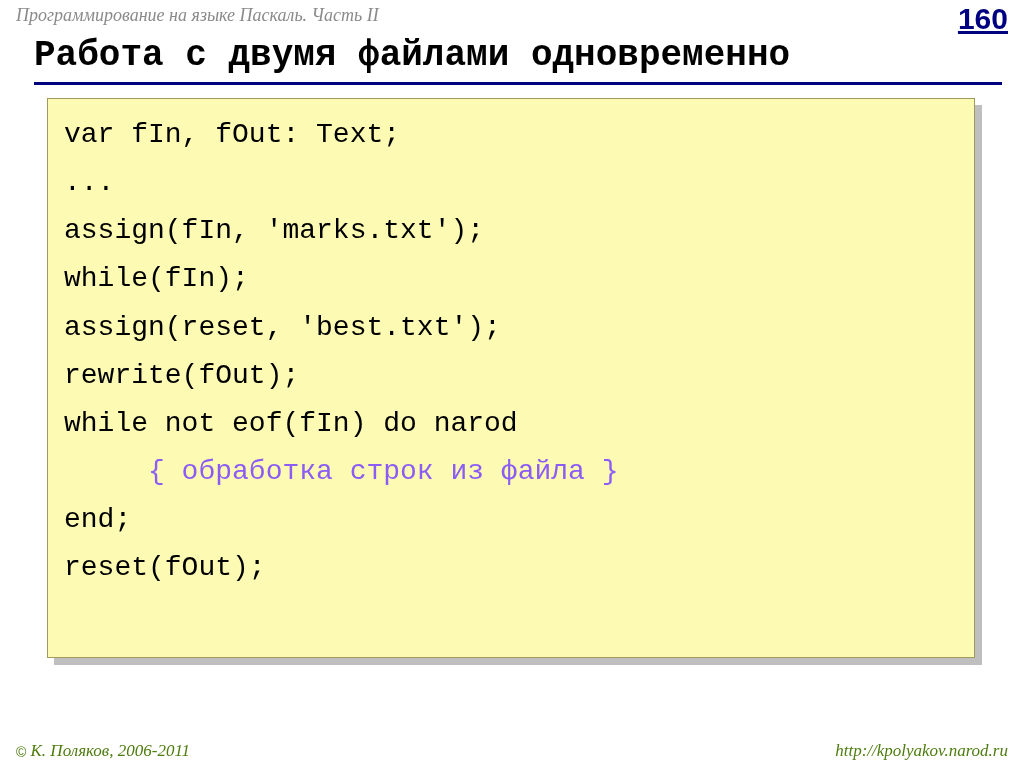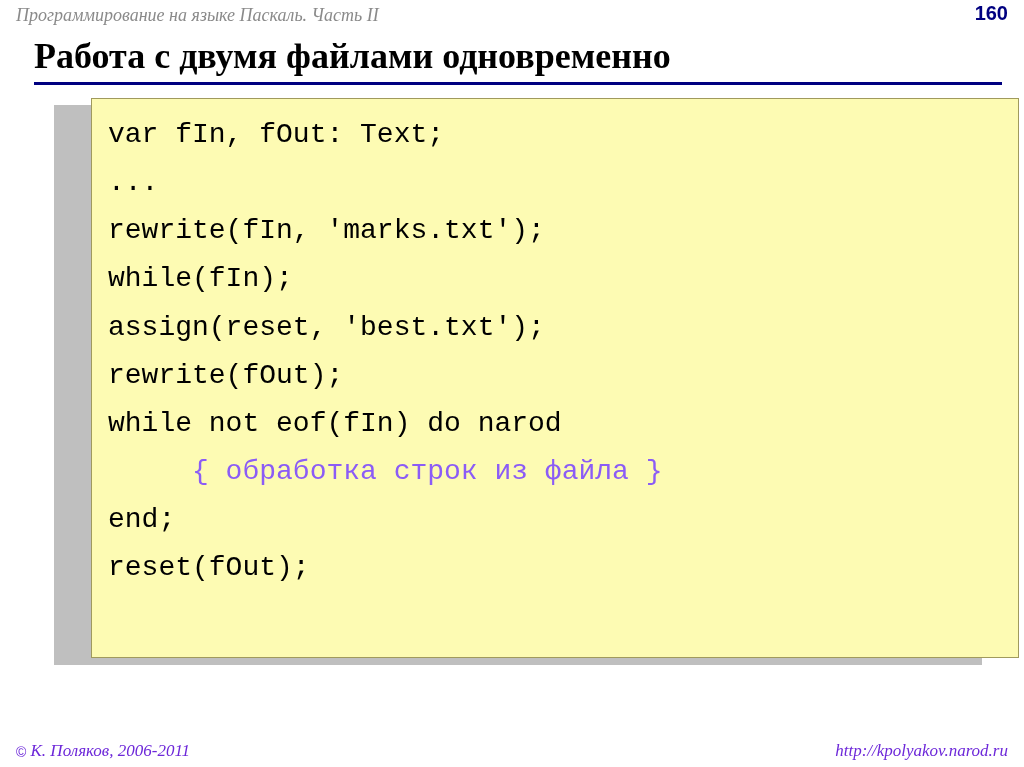--- a/index.html
+++ b/index.html
@@ -30,31 +30,32 @@
       font-style: italic;
       font-size: 18px;
       font-family: "Times New Roman", serif;
     }
     .page-number {
       position: absolute;
       top: 2px;
       right: 16px;
       color: #000080;
       font-weight: bold;
-      font-size: 20px;
+      font-size: 30px;
       font-family: Arial, sans-serif;
+      text-decoration: underline;
     }
     .title {
       position: absolute;
       top: 35px;
       left: 34px;
       color: #000000;
       font-weight: bold;
       font-size: 36px;
-      font-family: Liberation Serif, serif;
+      font-family: Liberation Mono, monospace;
     }
     .title-line {
       position: absolute;
       top: 82px;
       left: 34px;
       right: 22px;
       height: 3px;
       background: #000080;
     }
     .code-shadow {
@@ -71,37 +72,36 @@
       left: 47px;
       width: 928px;
       height: 560px;
       background: #fdfbb3;
       border: 1px solid #a09a5d;
       padding: 12px 16px;
       font-family: "Courier New", monospace;
       font-size: 28px;
       line-height: 1.72;
       color: #000000;
-      margin-left: 44px;
     }
     .code-line {
       white-space: pre;
     }
     .code-comment {
       color: #8b5cf6;
     }
     .footer {
       position: absolute;
       bottom: 6px;
       left: 0;
       right: 0;
       display: flex;
       justify-content: space-between;
       padding: 0 16px;
-      color: #6d28d9;
+      color: #4d7c0f;
       font-style: italic;
       font-size: 17px;
       font-family: "Times New Roman", serif;
     }
     .copyright-symbol {
       font-family: Arial, sans-serif;
       font-style: normal;
       font-size: 14px;
       vertical-align: middle;
     }
@@ -114,21 +114,21 @@
 </div>
 <div class="page-number">160</div>
 
 <div class="title">Работа с двумя файлами одновременно</div>
 <div class="title-line"></div>
 
 <div class="code-shadow"></div>
 <div class="code-block">
   <div class="code-line">var fIn, fOut: Text;</div>
   <div class="code-line">...</div>
-  <div class="code-line">rewrite(fIn, 'marks.txt');</div>
+  <div class="code-line">assign(fIn, 'marks.txt');</div>
   <div class="code-line">while(fIn);</div>
   <div class="code-line">assign(reset, 'best.txt');</div>
   <div class="code-line">rewrite(fOut);</div>
   <div class="code-line">while not eof(fIn) do narod</div>
   <div class="code-line"><span>     </span><span class="code-comment">{ обработка строк из файла }</span></div>
   <div class="code-line">end;</div>
   <div class="code-line">reset(fOut);</div>
 </div>
 
 <div class="footer">

